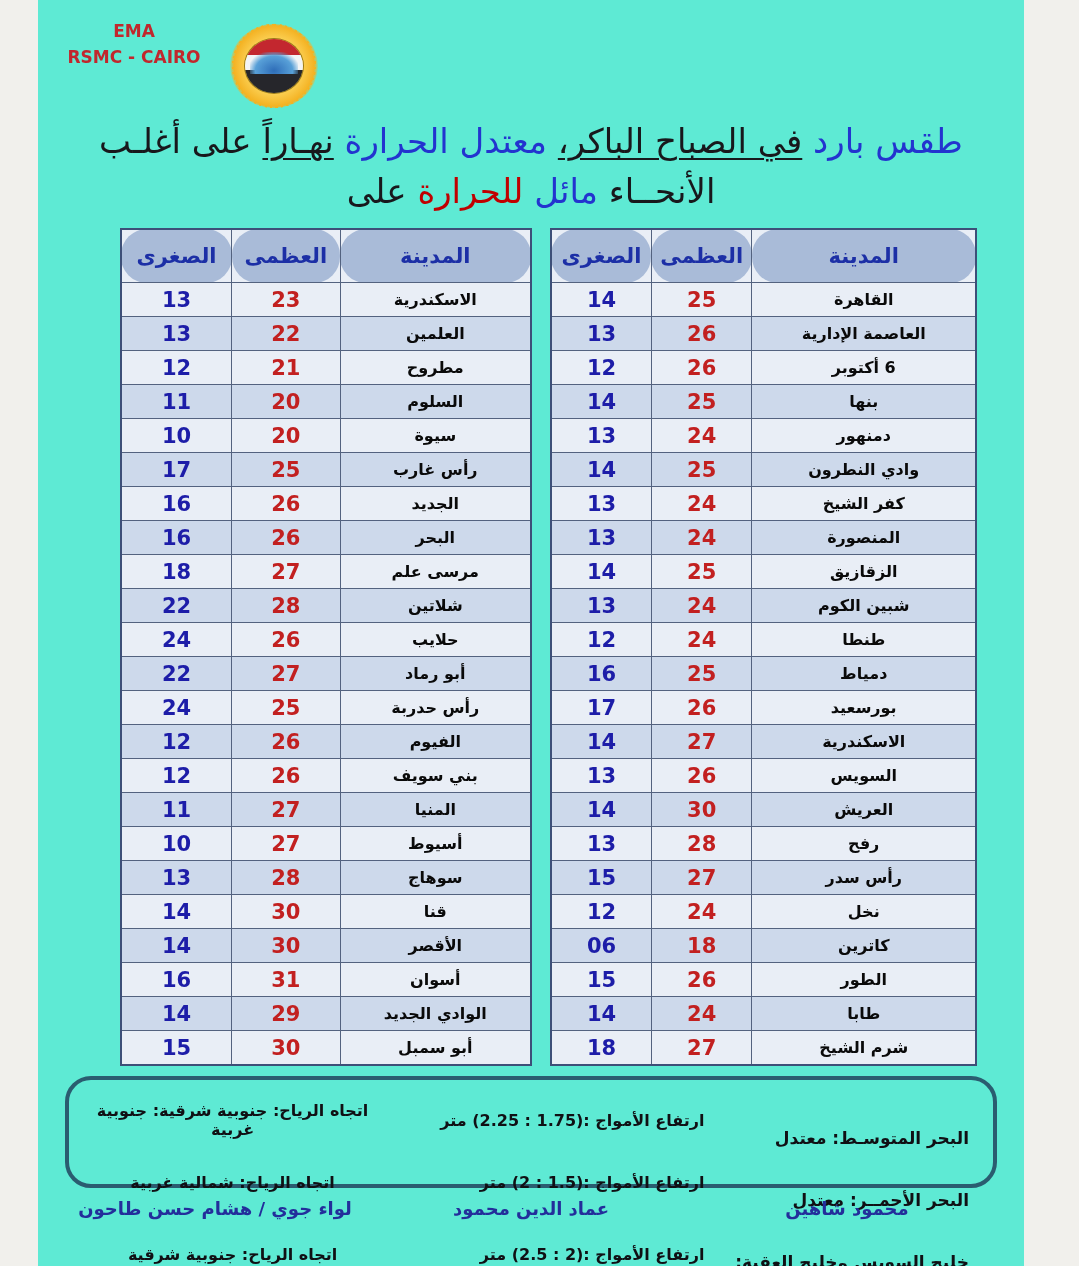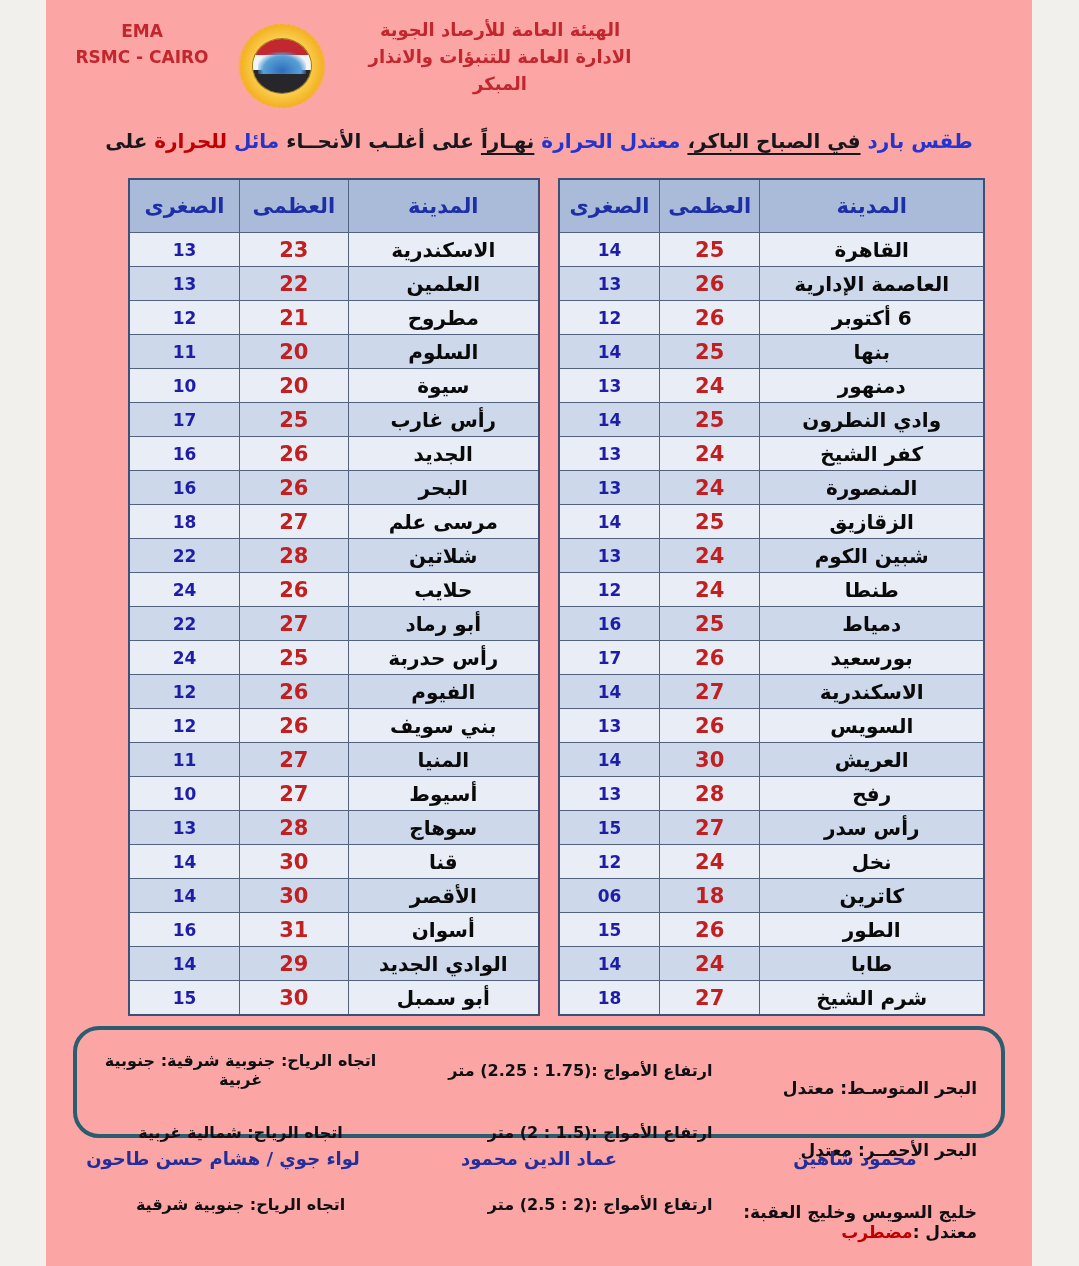--- a/index.html
+++ b/index.html
@@ -4,22 +4,22 @@
 <style>
   html,body{margin:0;padding:0;}
   body{
     width:1079px;height:1266px;overflow:hidden;
     background:#f1f0ec;
     font-family:"DejaVu Sans", sans-serif;
     -webkit-font-smoothing:antialiased;
   }
   .canvas{position:relative;width:1079px;height:1266px;}
   .page{
-    position:absolute;left:46px;top:0;width:986px;height:1266px;
-    background:#fca5a5;
+    position:absolute;left:38px;top:0;width:986px;height:1266px;
+    background:#5eead4;
   }
 
   
   .hdr{display:flex;align-items:flex-start;padding:10px 14px 0 16px;height:112px;box-sizing:border-box;}
   .ema-block{width:160px;text-align:center;color:#c1272d;font-weight:bold;font-size:17px;line-height:1.55;padding-top:8px;}
   .logo{position:relative;width:116px;height:112px;flex:0 0 auto;margin-left:2px;}
   .sun-rays{position:absolute;inset:-2px;border-radius:50%;
     background:repeating-conic-gradient(#f2ae1c 0deg 3.2deg,rgba(242,174,28,0) 3.2deg 7.6deg);
     -webkit-mask:radial-gradient(circle,transparent 33%,#000 34% 50%,transparent 51%);
             mask:radial-gradient(circle,transparent 33%,#000 34% 50%,transparent 51%);}
@@ -29,35 +29,35 @@
     background:linear-gradient(180deg,#c3272f 0% 30%,#f2f4f6 30% 57%,#26262b 57% 100%);
     box-shadow:0 0 0 1px #9a7a18;}
   .sun-cloud{position:absolute;left:5px;right:5px;top:24%;height:40%;
     background:radial-gradient(ellipse at 50% 85%,#2e6db8 0%,#58a0d8 55%,rgba(88,160,216,0) 78%);}
   .title-block{flex:1;text-align:center;padding-top:14px;direction:rtl;}
   .title{color:#2334cf;font-weight:bold;font-size:22px;}
   .date{color:#3a3a3e;font-weight:bold;font-size:30px;margin-top:8px;letter-spacing:0.5px;}
   .org-block{width:320px;text-align:center;color:#c1272d;font-weight:bold;font-size:18px;line-height:1.5;direction:rtl;padding-top:6px;}
 
   
-  .forecast{direction:rtl;text-align:center;font-weight:bold;font-size:20px;line-height:50px;margin:4px 26px 0 26px;color:#18181c;}
+  .forecast{direction:rtl;text-align:center;font-weight:normal;font-size:34px;line-height:50px;margin:4px 26px 0 26px;color:#18181c;}
   .c-blue{color:#2334cf;} .c-black{color:#18181c;} .c-red{color:#c00000;}
   .u{text-decoration:underline;text-underline-offset:5px;text-decoration-thickness:2px;}
 
   
   .tables{display:flex;margin:12px 44px 0 82px;gap:18px;align-items:flex-start;}
   table{border-collapse:collapse;table-layout:fixed;background:#e9eef6;border:2px solid #3d4f78;}
   th,td{border:1.6px solid #53627f;padding:0;text-align:center;overflow:hidden;white-space:nowrap;}
-  thead th{height:52px;background:#a9bbd8;color:#1c2fa6;font-weight:bold;font-size:21px;}
+  thead th{height:52px;background:#a9bbd8;color:#1c2fa6;font-weight:bold;font-size:21px;border-radius:26px;}
   tbody td{height:33px;font-weight:bold;}
   tbody tr:nth-child(odd) td{background:#e9eef6;}
   tbody tr:nth-child(even) td{background:#cdd9eb;}
-  td.city{font-size:20px;color:#0a0a0a;}
+  td.city{font-size:16px;color:#0a0a0a;}
   td.max{font-size:21px;color:#c22020;}
-  td.min{font-size:17px;color:#1d1da8;}
+  td.min{font-size:21px;color:#1d1da8;}
   #t-left{width:412px;} #t-right{width:427px;}
 
   
   .marine{direction:rtl;box-sizing:border-box;width:932px;margin:10px auto 0 auto;
     border:4px solid #2a5d70;border-radius:26px;padding:12px 24px 10px 18px;
     display:grid;grid-template-rows:repeat(3,1fr);row-gap:6px;height:112px;}
   .m-row{display:grid;grid-template-columns:30% 37% 33%;align-items:center;}
   .m-sea{font-weight:bold;font-size:17px;color:#101014;text-align:right;margin-top:36px;}
   .m-waves{font-weight:bold;font-size:16px;color:#101014;}
   .m-wind{font-weight:bold;font-size:16px;color:#101014;text-align:center;}
@@ -78,24 +78,20 @@
       <div class="ema-block">
         <div>EMA</div>
         <div>RSMC - CAIRO</div>
       </div>
       <div class="logo">
         <div class="sun-rays"></div>
         <div class="sun-glow"></div>
         <div class="sun-core">
           <div class="sun-cloud"></div>
         </div>
-      </div>
-      <div class="org-block">
-        <div>الهيئة العامة للأرصاد الجوية</div>
-        <div>الادارة العامة للتنبؤات والانذار المبكر</div>
       </div>
     </div>
 
     <div class="forecast">
       <div id="forecast-line1"><span class="c-blue">طقس بارد</span> <span class="c-black u">في الصباح الباكر،</span> <span class="c-blue">معتدل الحرارة</span> <span class="c-black u">نهـاراً</span> <span class="c-black">على أغلـب الأنحــاء</span> <span class="c-blue">مائل</span> <span class="c-red">للحرارة</span> <span class="c-black">على</span></div>
     </div>
 
     <div class="tables">
       <table id="t-left" dir="rtl">
         <colgroup>

